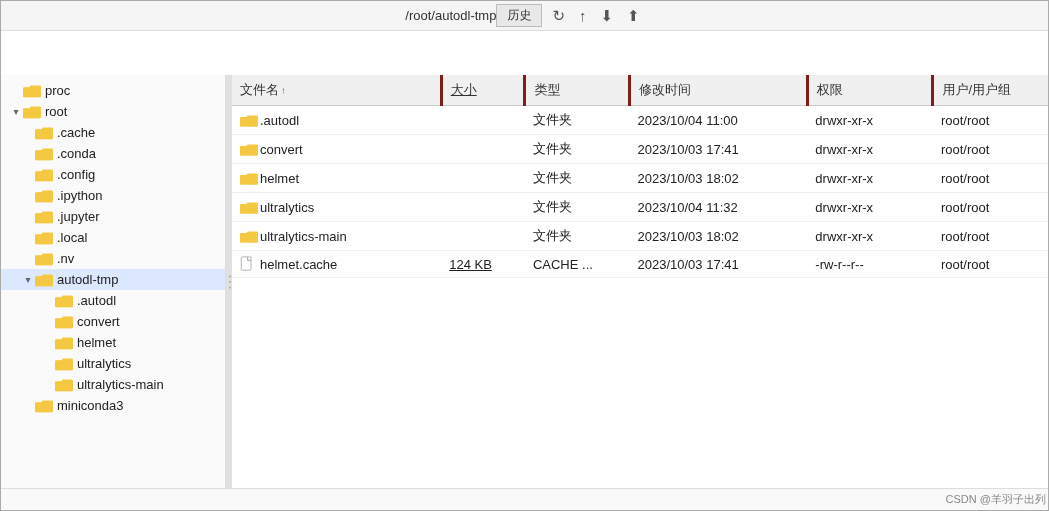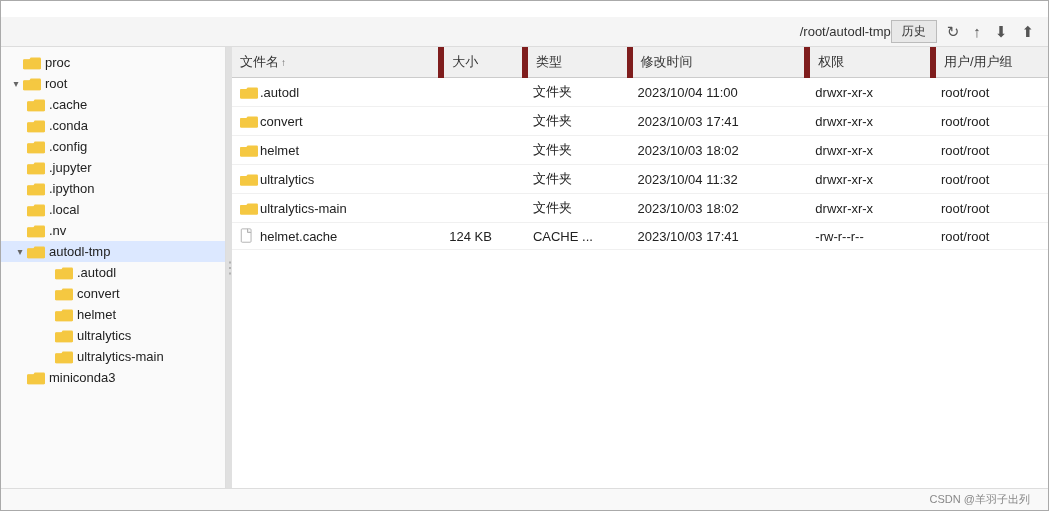--- a/index.html
+++ b/index.html
@@ -22,23 +22,22 @@
       flex-direction: column;
     }
 
     
     .titlebar {
       background: #f5f5f5;
       border-bottom: 1px solid #ddd;
       padding: 4px 10px;
       display: flex;
       align-items: center;
-      justify-content: flex-end;
+      justify-content: center;
       height: 30px;
-      margin-top: 16px;
     }
     .titlebar-path {
       font-size: 13px;
       color: #333;
     }
     .titlebar-actions {
       display: flex;
       align-items: center;
       gap: 6px;
     }
@@ -58,20 +57,21 @@
       font-size: 15px;
       color: #555;
       padding: 0 4px;
     }
 
     
     .main {
       display: flex;
       flex: 1;
       overflow: hidden;
+      margin-top: 44px;
     }
 
     
     .sidebar {
       width: 225px;
       background: #fafafa;
       border-right: 1px solid #ddd;
       overflow-y: auto;
       padding: 5px 0;
       flex-shrink: 0;
@@ -84,21 +84,21 @@
       cursor: pointer;
       white-space: nowrap;
       color: #222;
       user-select: none;
     }
     .sidebar-item.selected {
       background: #dce8ff;
     }
 
     .indent-0 { padding-left: 8px; }
-    .indent-1 { padding-left: 12px; }
+    .indent-1 { padding-left: 20px; }
     .indent-2 { padding-left: 40px; }
 
     .expand-arrow {
       width: 14px;
       display: inline-block;
       text-align: center;
       font-size: 10px;
       color: #666;
       flex-shrink: 0;
     }
@@ -150,39 +150,39 @@
     .file-table thead tr {
       background: #f0f0f0;
       border-bottom: 1px solid #ccc;
     }
 
     .file-table th {
       padding: 6px 8px;
       text-align: left;
       font-weight: normal;
       color: #333;
-      border-right: 6px solid #7f1d1d;
+      border-right: 3px solid #7f1d1d;
       white-space: nowrap;
       cursor: pointer;
       user-select: none;
     }
     .file-table th:last-child {
       border-right: none;
     }
 
     .file-table td {
       padding: 5px 8px;
       border-bottom: 1px solid #f0f0f0;
       white-space: nowrap;
       overflow: hidden;
       text-overflow: ellipsis;
     }
 
     .col-name { width: 200px; }
-    .col-size { width: 80px; }
+    .col-size { width: 80px; text-decoration: underline; }
     .col-type { width: 100px; }
     .col-modified { width: 170px; }
     .col-perm { width: 120px; }
     .col-owner { width: 110px; }
 
     .folder-row-icon {
       display: inline-block;
       width: 16px;
       height: 13px;
       margin-right: 4px;
@@ -200,21 +200,21 @@
 
     .cell-name {
       display: flex;
       align-items: center;
     }
 
     
     .statusbar {
       border-top: 1px solid #ddd;
       background: #f9f9f9;
-      padding: 3px 18px;
+      padding: 3px 2px;
       font-size: 11px;
       color: #888;
       text-align: right;
       height: 22px;
     }
 
     .sort-arrow {
       font-size: 10px;
       color: #666;
       margin-left: 2px;
@@ -297,30 +297,30 @@
     </svg></span>
           <span>.config</span>
         </div>
         <div class="sidebar-item indent-1 ">
           <span class="expand-arrow"> </span>
           <span class="folder-icon"><svg viewBox="0 0 20 14" xmlns="http://www.w3.org/2000/svg">
       <rect x="0" y="3" width="20" height="11" rx="1.5" fill="#f5c842"></rect>
       <path d="M0 4.5 Q0 3 1.5 3 L7 3 L8.5 1 H18.5 Q20 1 20 2.5 V4.5 Z" fill="#f5c842"></path>
       <rect x="0" y="3" width="20" height="11" rx="1.5" fill="#f5c842" opacity="0.7"></rect>
     </svg></span>
+          <span>.ipython</span>
+        </div>
+        <div class="sidebar-item indent-1 ">
+          <span class="expand-arrow"> </span>
+          <span class="folder-icon"><svg viewBox="0 0 20 14" xmlns="http://www.w3.org/2000/svg">
+      <rect x="0" y="3" width="20" height="11" rx="1.5" fill="#f5c842"></rect>
+      <path d="M0 4.5 Q0 3 1.5 3 L7 3 L8.5 1 H18.5 Q20 1 20 2.5 V4.5 Z" fill="#f5c842"></path>
+      <rect x="0" y="3" width="20" height="11" rx="1.5" fill="#f5c842" opacity="0.7"></rect>
+    </svg></span>
           <span>.jupyter</span>
-        </div>
-        <div class="sidebar-item indent-1 ">
-          <span class="expand-arrow"> </span>
-          <span class="folder-icon"><svg viewBox="0 0 20 14" xmlns="http://www.w3.org/2000/svg">
-      <rect x="0" y="3" width="20" height="11" rx="1.5" fill="#f5c842"></rect>
-      <path d="M0 4.5 Q0 3 1.5 3 L7 3 L8.5 1 H18.5 Q20 1 20 2.5 V4.5 Z" fill="#f5c842"></path>
-      <rect x="0" y="3" width="20" height="11" rx="1.5" fill="#f5c842" opacity="0.7"></rect>
-    </svg></span>
-          <span>.ipython</span>
         </div>
         <div class="sidebar-item indent-1 ">
           <span class="expand-arrow"> </span>
           <span class="folder-icon"><svg viewBox="0 0 20 14" xmlns="http://www.w3.org/2000/svg">
       <rect x="0" y="3" width="20" height="11" rx="1.5" fill="#f5c842"></rect>
       <path d="M0 4.5 Q0 3 1.5 3 L7 3 L8.5 1 H18.5 Q20 1 20 2.5 V4.5 Z" fill="#f5c842"></path>
       <rect x="0" y="3" width="20" height="11" rx="1.5" fill="#f5c842" opacity="0.7"></rect>
     </svg></span>
           <span>.local</span>
         </div>

